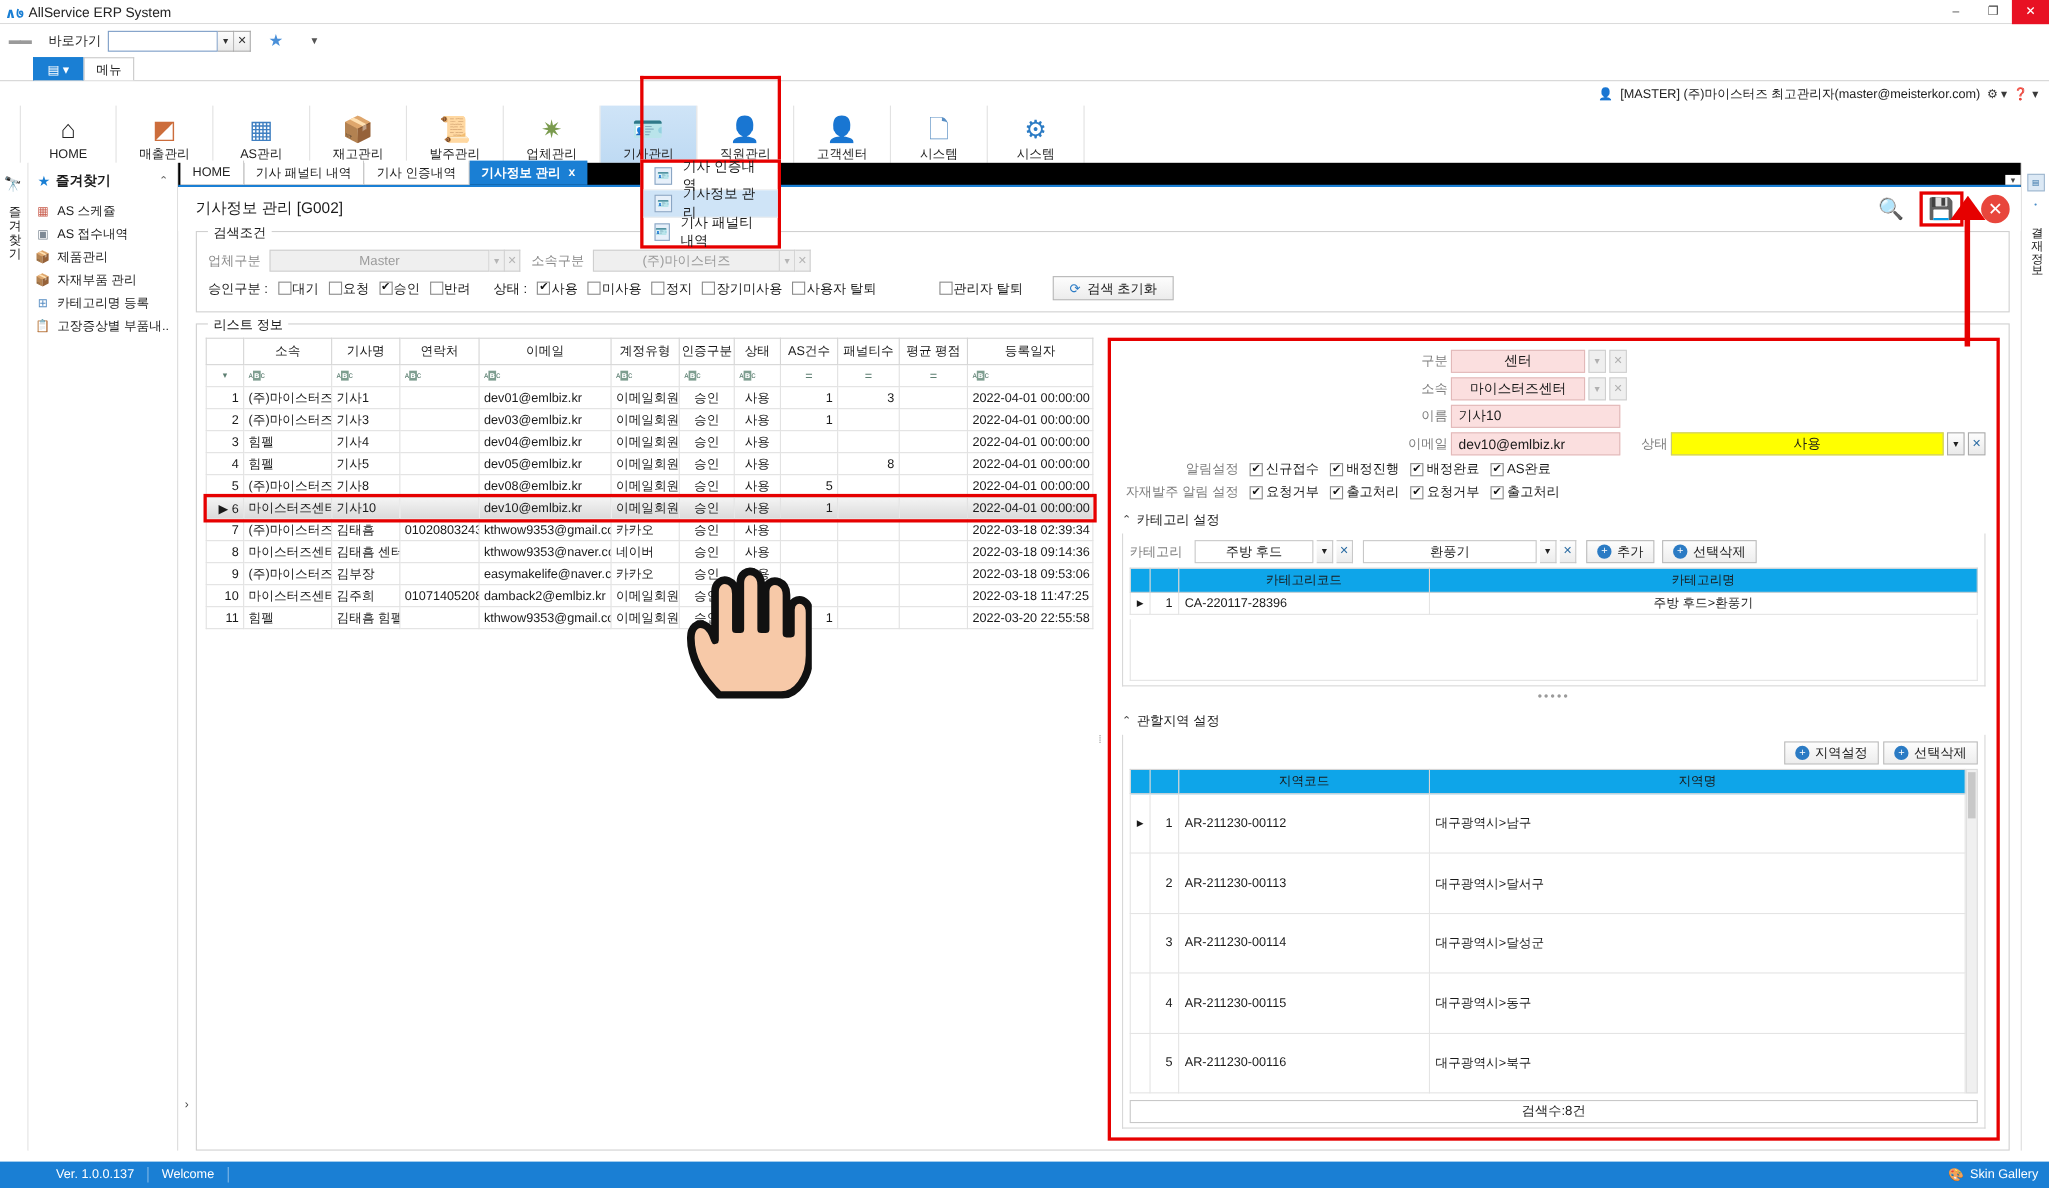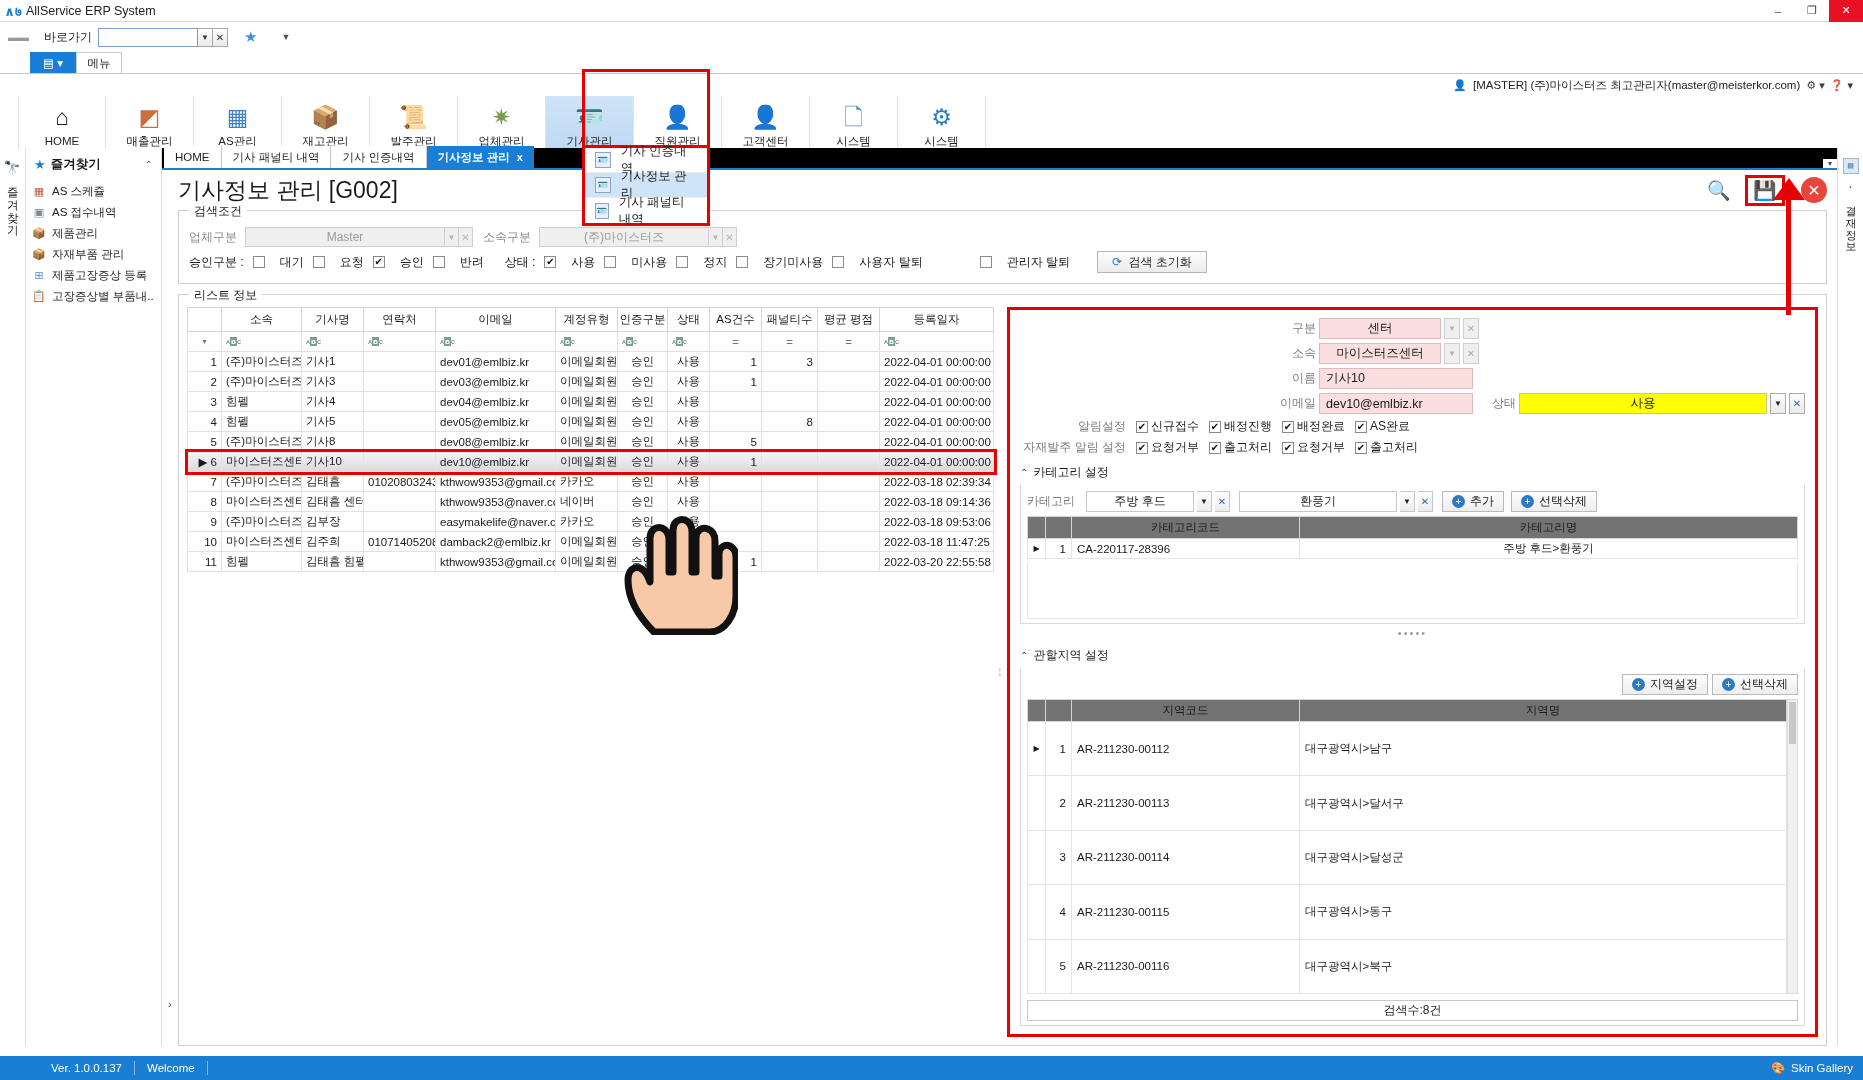--- a/index.html
+++ b/index.html
@@ -76,42 +76,42 @@
   
   .doctabs{height:22px;display:flex;align-items:flex-end;background:#000;border-bottom:2px solid #1a7fd4;padding-left:2px;}
   .dt{height:22px;padding:0 11px;display:flex;align-items:center;gap:7px;font-size:11.5px;background:#fff;color:#222;border-right:1px solid #c9c9c9;}
   .dt.active{background:#1a7fd4;color:#fff;font-weight:bold;border-right:none;}
   .dt .x{font-weight:bold;font-size:11px;}
   .dt-fill{flex:1;background:#000;}
   .dt-right{width:14px;background:#fff;color:#444;display:flex;align-items:center;justify-content:center;font-size:8px;}
 
   
   .phead{height:40px;display:flex;align-items:center;padding:0 10px 0 16px;background:#fff;}
-  .ptitle{font-size:23px;color:#1a1a1a;}
+  .ptitle{font-size:14px;color:#1a1a1a;}
   .phead-sp{flex:1;}
   .phead-ico{margin-left:14px;font-size:19px;color:#2b6ca3;display:flex;align-items:center;}
   .savebox{border:3px solid #e60000;padding:1px 5px;display:flex;align-items:center;margin-left:14px;}
   .closecirc{width:26px;height:26px;border-radius:50%;background:#e8463c;color:#fff;display:flex;align-items:center;
              justify-content:center;font-size:16px;font-weight:bold;margin-left:16px;}
 
   
   .fs{border:1px solid #d0d0d0;margin:0 10px 0 16px;position:relative;padding:14px 10px 8px 10px;}
   .fs-lg{position:absolute;top:-8px;left:10px;background:#fff;padding:0 5px;font-size:12px;color:#1a1a1a;}
 
   .srow{display:flex;align-items:center;gap:4px;height:24px;}
   .s-lbl{font-size:12px;color:#8a8a8a;margin-right:4px;}
   .ro-input{height:20px;background:#efefef;border:1px solid #cfcfcf;display:flex;align-items:center;
             justify-content:center;color:#9b9b9b;font-size:12px;}
   .mini-dd{width:14px;height:20px;border:1px solid #cfcfcf;border-left:none;background:#efefef;display:flex;
            align-items:center;justify-content:center;font-size:8px;color:#b5b5b5;}
   .mini-x{width:14px;height:20px;border:1px solid #cfcfcf;border-left:none;background:#efefef;display:flex;
           align-items:center;justify-content:center;font-size:10px;color:#b5b5b5;}
 
   .cbrow{display:flex;align-items:center;gap:9px;height:26px;font-size:12px;color:#1a1a1a;}
-  .cb{display:flex;align-items:center;gap:15px;}
+  .cb{display:flex;align-items:center;gap:1px;}
   .box{width:12px;height:12px;border:1px solid #8a8a8a;background:#fff;display:inline-flex;
        align-items:center;justify-content:center;font-size:10px;line-height:1;color:#111;}
   .btn-reset{margin-left:18px;height:22px;min-width:110px;border:1px solid #b5b5b5;background:linear-gradient(#fdfdfd,#ececec);
              display:flex;align-items:center;justify-content:center;gap:6px;font-size:12px;color:#1a1a1a;}
   .btn-reset .ri{color:#2b7bc4;font-size:12px;}
 
   
   .listwrap{flex:1;display:flex;margin:10px 10px 0 16px;min-height:0;position:relative;border:1px solid #d0d0d0;padding:12px 8px 8px 8px;}
   .listwrap .fs-lg{top:-8px;left:10px;}
 
@@ -163,21 +163,21 @@
            display:flex;align-items:center;justify-content:center;gap:5px;font-size:12px;color:#1a1a1a;}
   .plus{width:13px;height:13px;border-radius:50%;background:#2b7bc4;color:#fff;font-size:10px;
         display:flex;align-items:center;justify-content:center;line-height:1;}
   .sel-dd{height:21px;border:1px solid #c8c8c8;background:#fff;display:flex;align-items:center;justify-content:center;font-size:12px;}
   .sel-ar{width:15px;height:21px;border:1px solid #c8c8c8;border-left:none;background:linear-gradient(#fdfdfd,#ececec);
           display:flex;align-items:center;justify-content:center;font-size:8px;}
   .sel-x{width:15px;height:21px;border:1px solid #c8c8c8;border-left:none;background:linear-gradient(#fdfdfd,#ececec);
          display:flex;align-items:center;justify-content:center;font-size:10px;font-weight:bold;color:#2b6ca3;}
 
   table.sub{border-collapse:collapse;table-layout:fixed;width:100%;font-size:11.5px;}
-  table.sub th{border:1px solid #d5d5d5;background:#737373;font-weight:normal;height:22px;color:#1a1a1a;}
+  table.sub th{border:1px solid #d5d5d5;background:#0ea5e9;font-weight:normal;height:22px;color:#1a1a1a;}
   table.sub td{border:1px solid #e4e4e4;height:20px;padding:0 5px;color:#1a1a1a;white-space:nowrap;overflow:hidden;}
   .subfoot{height:21px;border:1px solid #c8c8c8;background:#fff;display:flex;align-items:center;justify-content:center;font-size:12px;margin-top:2px;}
   .dots{text-align:center;color:#9a9a9a;font-size:11px;letter-spacing:2px;line-height:1;}
   .vscroll{width:11px;background:#f0f0f0;border:1px solid #dcdcdc;position:relative;}
   .vthumb{position:absolute;left:1px;right:1px;top:2px;height:42px;background:#c8c8c8;}
 
   
   .rrail{width:26px;border-left:1px solid #dcdcdc;display:flex;flex-direction:column;align-items:center;padding-top:10px;gap:4px;background:#fff;}
   .rrail-ico{width:16px;height:16px;border:1px solid #9fb7cf;background:#dce9f5;font-size:7px;
              display:flex;align-items:center;justify-content:center;color:#2b6ca3;}
@@ -330,21 +330,21 @@
     <div class="fav-item">
       <span class="fav-sq" style="color:#d4903a">📦</span>
       <span>제품관리</span>
     </div>
     <div class="fav-item">
       <span class="fav-sq" style="color:#d4903a">📦</span>
       <span>자재부품 관리</span>
     </div>
     <div class="fav-item">
       <span class="fav-sq" style="color:#5a8fc4">⊞</span>
-      <span>제품고장증상 등록</span>
+      <span>카테고리명 등록</span>
     </div>
     <div class="fav-item">
       <span class="fav-sq" style="color:#c9a227">📋</span>
       <span>고장증상별 부품내..</span>
     </div>
   </div>
 
   <div class="page">
 
     <div class="doctabs">

